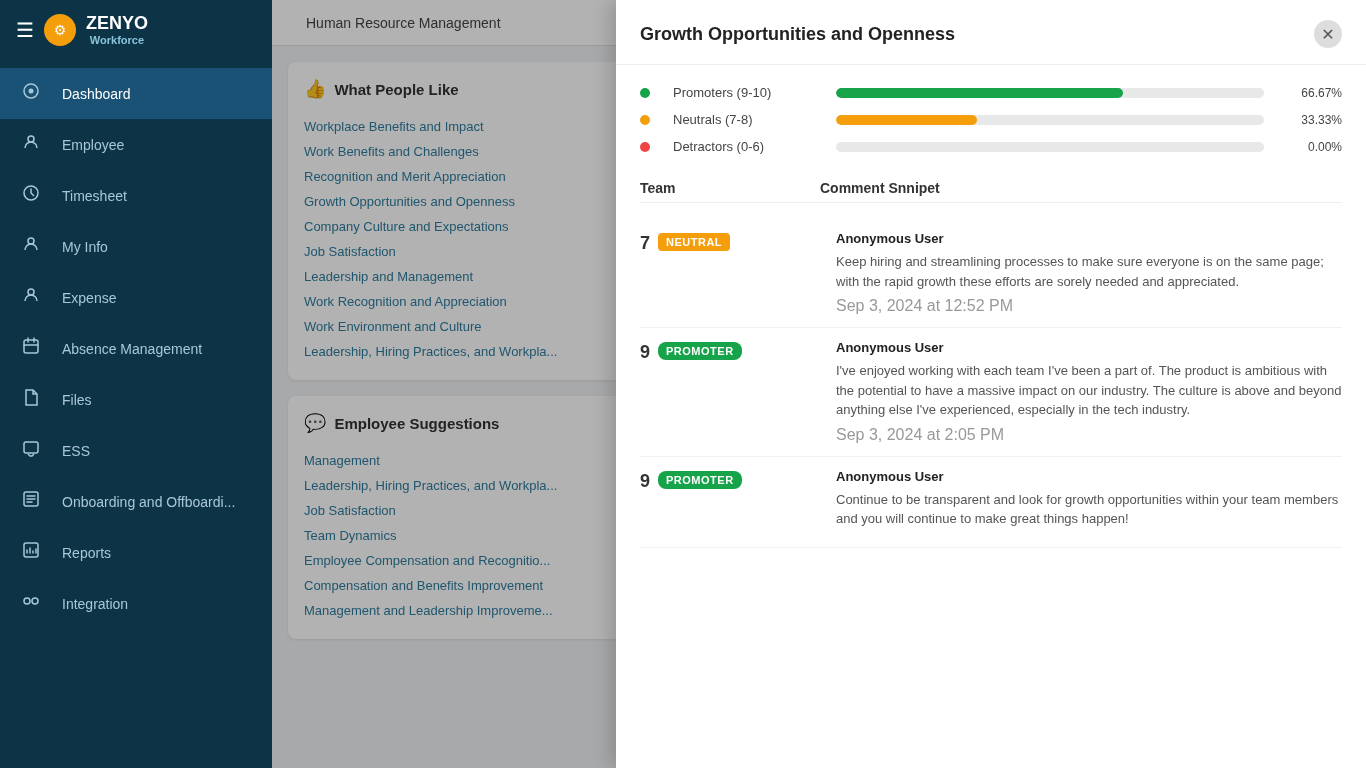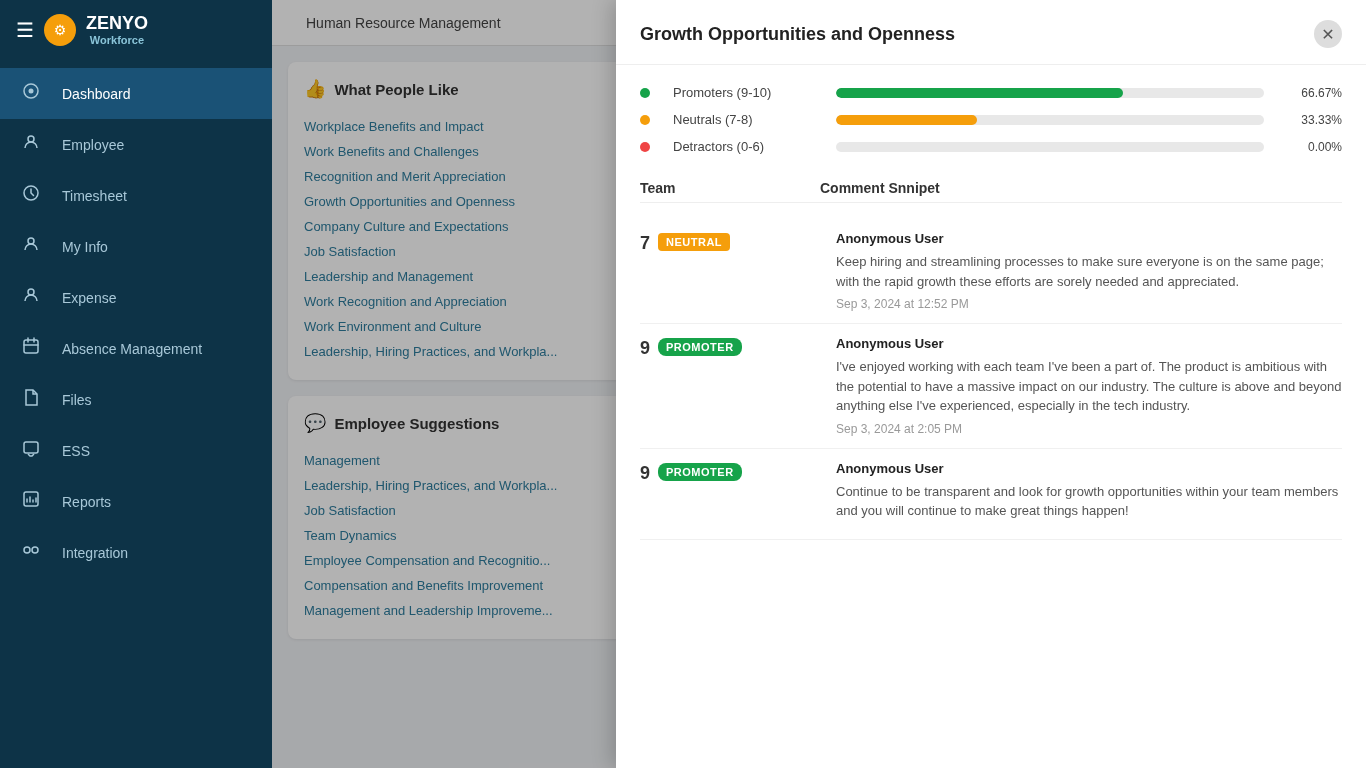--- a/index.html
+++ b/index.html
@@ -232,21 +232,21 @@
       font-size: 11px;
       font-weight: 700;
       letter-spacing: 0.5px;
     }
     .badge-neutral { background: #f59e0b; color: white; }
     .badge-promoter { background: #16a34a; color: white; border-radius: 8px; }
 
     .comment-body {}
     .comment-user { font-size: 13px; font-weight: 600; color: #222; margin-bottom: 6px; }
     .comment-text { font-size: 13px; color: #555; line-height: 1.5; margin-bottom: 6px; }
-    .comment-time { font-size: 12px; color: #999; }
+    .comment-time { font-size: 16px; color: #999; }
   </style>
 </head>
 <body>
 
 <div class="sidebar">
   <div class="sidebar-header">
     <span class="hamburger-icon">☰</span>
     <div class="logo-icon">⚙</div>
     <div>
       <div class="logo-text">ZENYO</div>
@@ -328,20 +328,29 @@
     <div class="nav-item">
       <span class="nav-icon">
         <svg width="18" height="18" viewBox="0 0 18 18" fill="none">
             <rect x="2" y="3" width="14" height="11" rx="2" stroke="#a8c8d8" stroke-width="1.5"></rect>
             <path d="M6 15l2 2h2l2-2" stroke="#a8c8d8" stroke-width="1.5"></path>
           </svg>
       </span>
       <span class="nav-label">ESS</span>
     </div>
 
+    <div class="nav-item">
+      <span class="nav-icon">
+        <svg width="18" height="18" viewBox="0 0 18 18" fill="none">
+            <rect x="2" y="2" width="14" height="14" rx="2" stroke="#a8c8d8" stroke-width="1.5"></rect>
+            <path d="M5 6h8M5 9h8M5 12h5" stroke="#a8c8d8" stroke-width="1.5" stroke-linecap="round"></path>
+          </svg>
+      </span>
+      <span class="nav-label">Onboarding and Offboardi...</span>
+    </div>
 
     <div class="nav-item">
       <span class="nav-icon">
         <svg width="18" height="18" viewBox="0 0 18 18" fill="none">
             <rect x="2" y="2" width="14" height="14" rx="2" stroke="#a8c8d8" stroke-width="1.5"></rect>
             <path d="M5 12V9M8 12V7M11 12V10M14 12V8" stroke="#a8c8d8" stroke-width="1.5" stroke-linecap="round"></path>
           </svg>
       </span>
       <span class="nav-label">Reports</span>
     </div>

